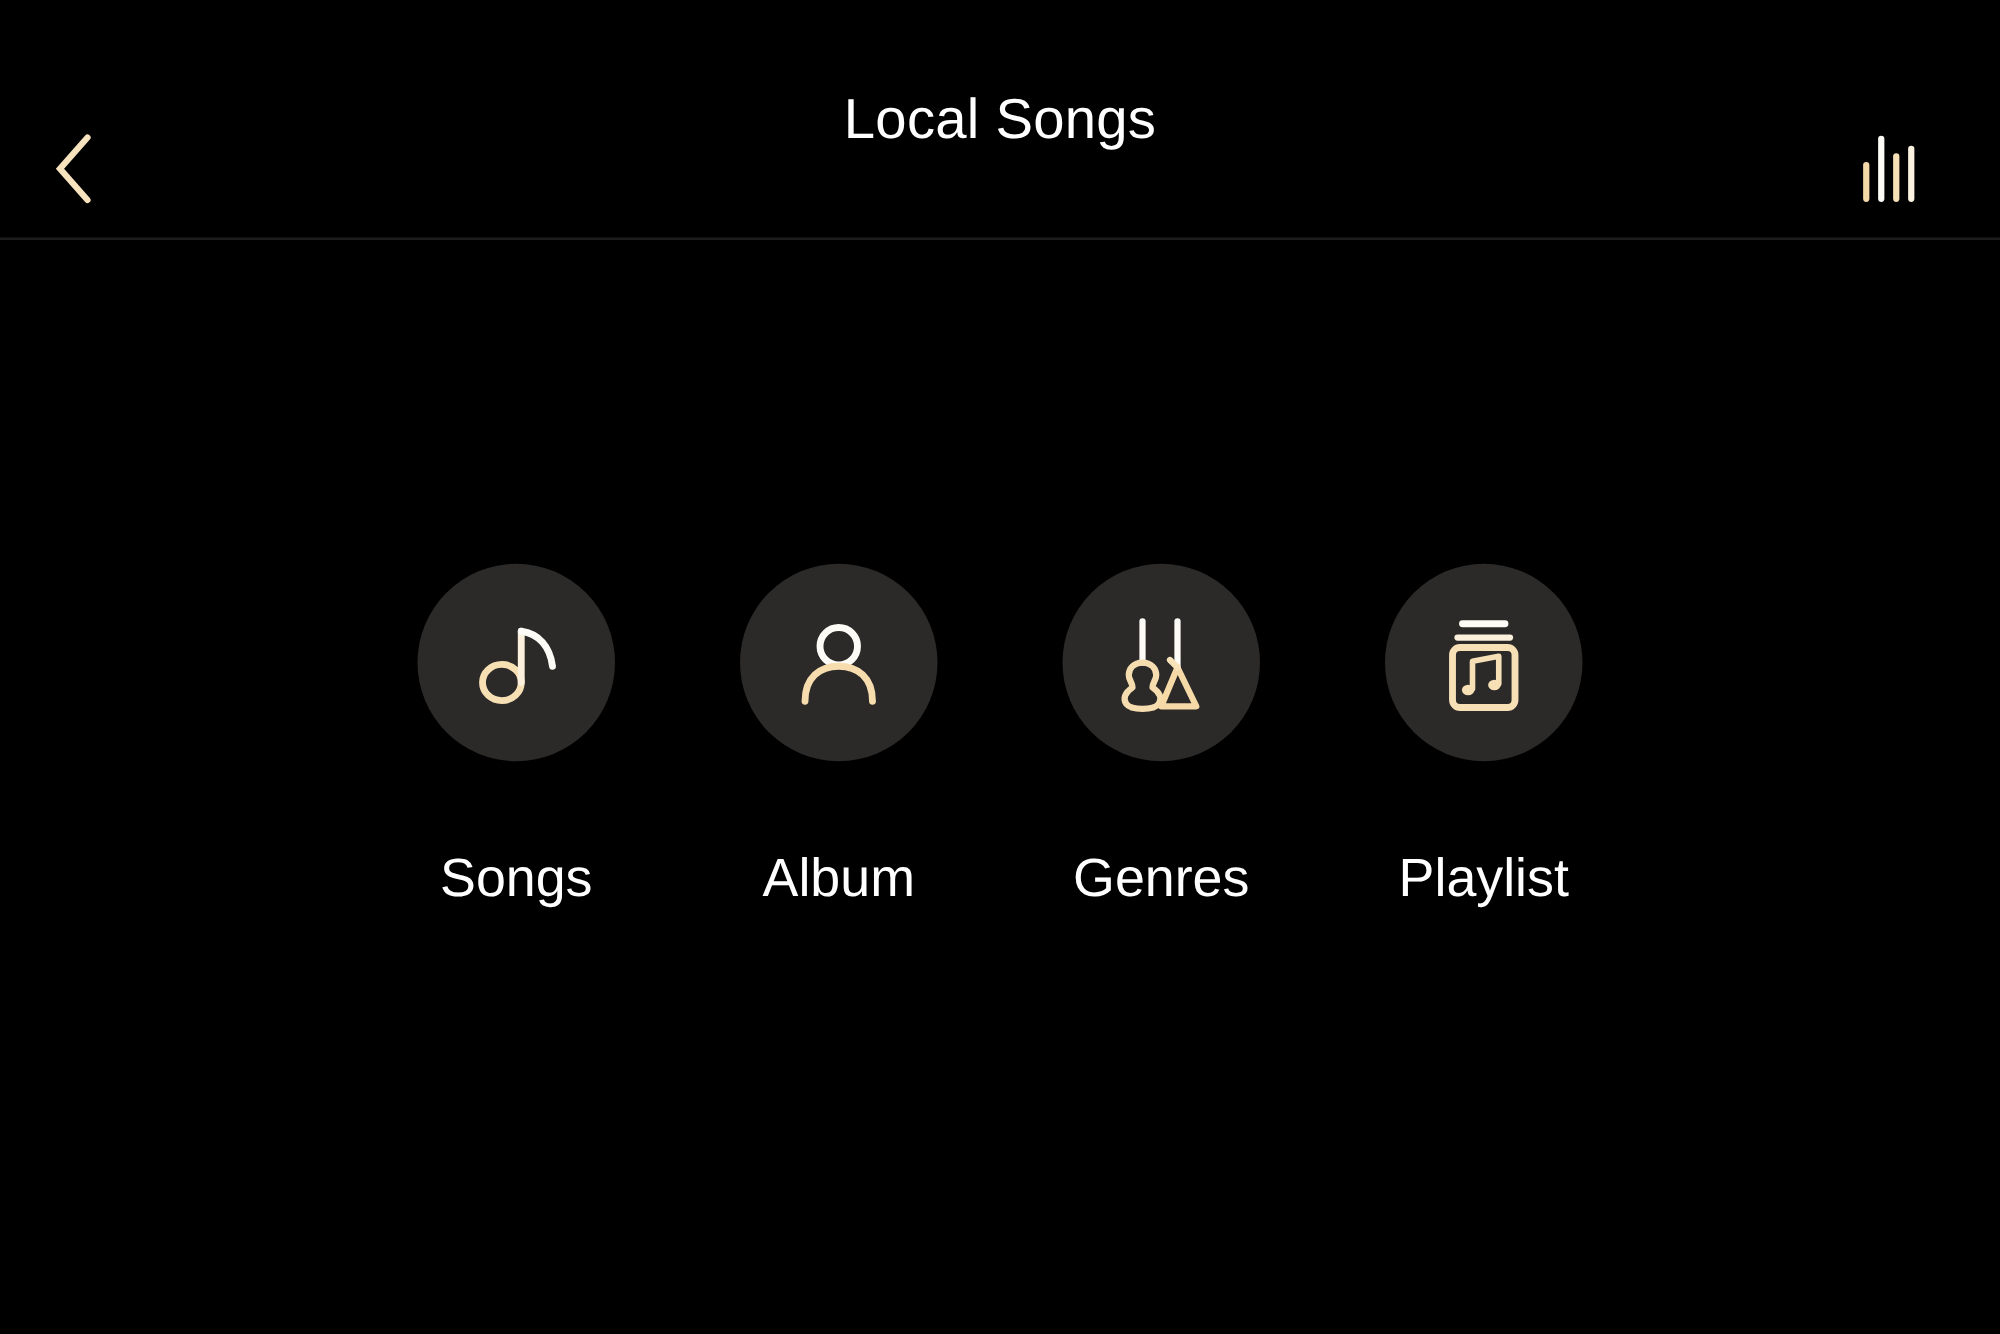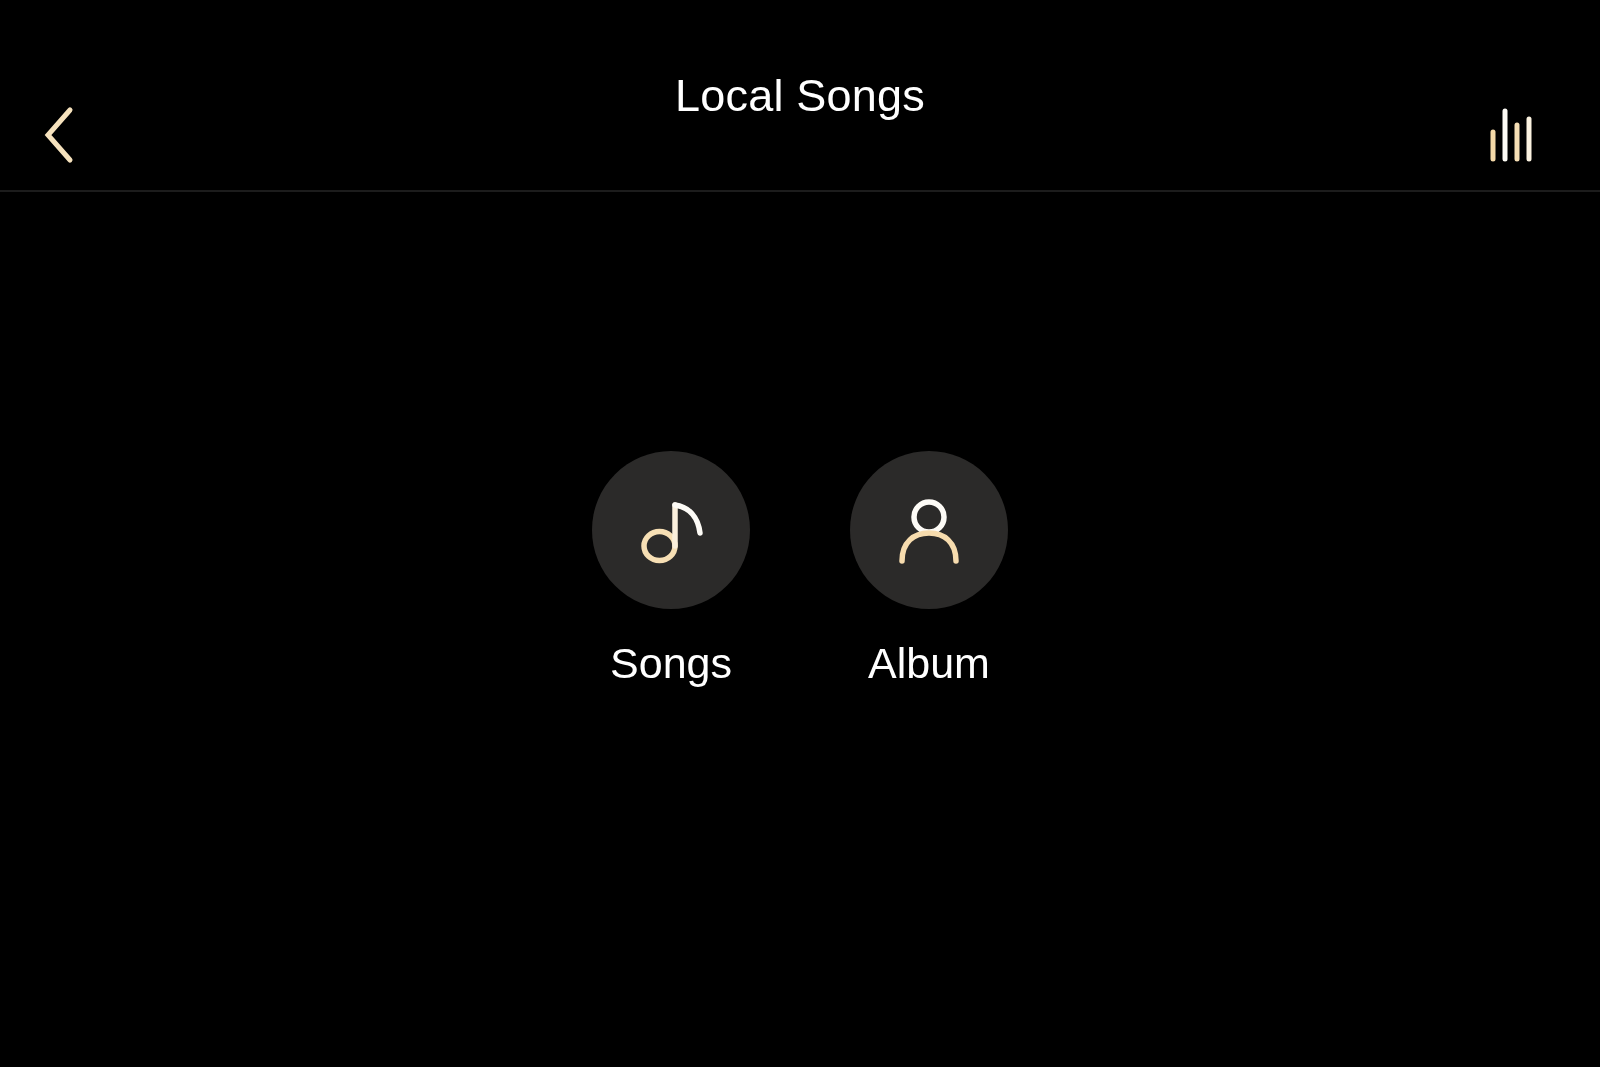--- a/index.html
+++ b/index.html
@@ -103,20 +103,21 @@
     justify-content: center;
     gap: 100px;
   }
 
   .category {
     width: 158px;
     display: flex;
     flex-direction: column;
     align-items: center;
     cursor: pointer;
+    gap: 40px;
   }
 
   .category-circle {
     width: 158px;
     height: 158px;
     border-radius: 50%;
     background: #2b2a29;
     display: flex;
     align-items: center;
     justify-content: center;
@@ -200,18 +201,66 @@
 
                 <path d="M15 73 C15 54 27 45 42 45 C57 45 69 54 69 73" stroke="#f7dcae" stroke-width="5.5"></path>
               </g>
             </svg>
           </span>
         </div>
         <div class="category-label">Album</div>
       </div>
 
 
-
+      <div class="category">
+        <div class="category-circle">
+          <span>
+            <svg class="icon-svg" width="84" height="84" viewBox="0 0 84 84">
+              <g fill="none" stroke-linecap="round" stroke-linejoin="round">
+
+                <path d="M27 9 L27 42" stroke="#fdfbf6" stroke-width="5"></path>
+
+                <path d="M27 42
+                         C20 42 16 47 16 52
+                         C16 56 19 58 19 62
+                         C13 66 11 71 14 75
+                         C17 79 23 79 27 79
+                         C31 79 37 79 40 75
+                         C43 71 41 66 35 62
+                         C35 58 38 56 38 52
+                         C38 47 34 42 27 42 Z" stroke="#f6ddb0" stroke-width="5"></path>
+
+                <path d="M55 9 L55 46" stroke="#fdfbf6" stroke-width="5"></path>
+
+                <path d="M55 46 L70 77 L42 77 Z" stroke="#f5d9a6" stroke-width="5"></path>
+                <path d="M49 40 L55 46" stroke="#f8e2b9" stroke-width="5"></path>
+              </g>
+            </svg>
+          </span>
+        </div>
+        <div class="category-label">Genres</div>
+      </div>
+
+      <div class="category">
+        <div class="category-circle">
+          <span>
+            <svg class="icon-svg" width="84" height="84" viewBox="0 0 84 84">
+              <g fill="none" stroke-linecap="round" stroke-linejoin="round">
+
+                <path d="M25 11 L59 11" stroke="#fdfbf6" stroke-width="5.5"></path>
+                <path d="M21 22 L63 22" stroke="#faf0dc" stroke-width="5"></path>
+
+                <rect x="17" y="30" width="50" height="48" rx="6" stroke="#f8e0b6" stroke-width="5.5"></rect>
+
+                <path d="M33 63 L33 41 L54 37 L54 59" stroke="#f8e0b6" stroke-width="4.5"></path>
+                <ellipse cx="29.5" cy="64" rx="5" ry="4.2" fill="#f8e0b6" stroke="none"></ellipse>
+                <ellipse cx="50.5" cy="60" rx="5" ry="4.2" fill="#f8e0b6" stroke="none"></ellipse>
+              </g>
+            </svg>
+          </span>
+        </div>
+        <div class="category-label">Playlist</div>
+      </div>
 
     </div>
 
   </div>
 </div>
 
 </body></html>

